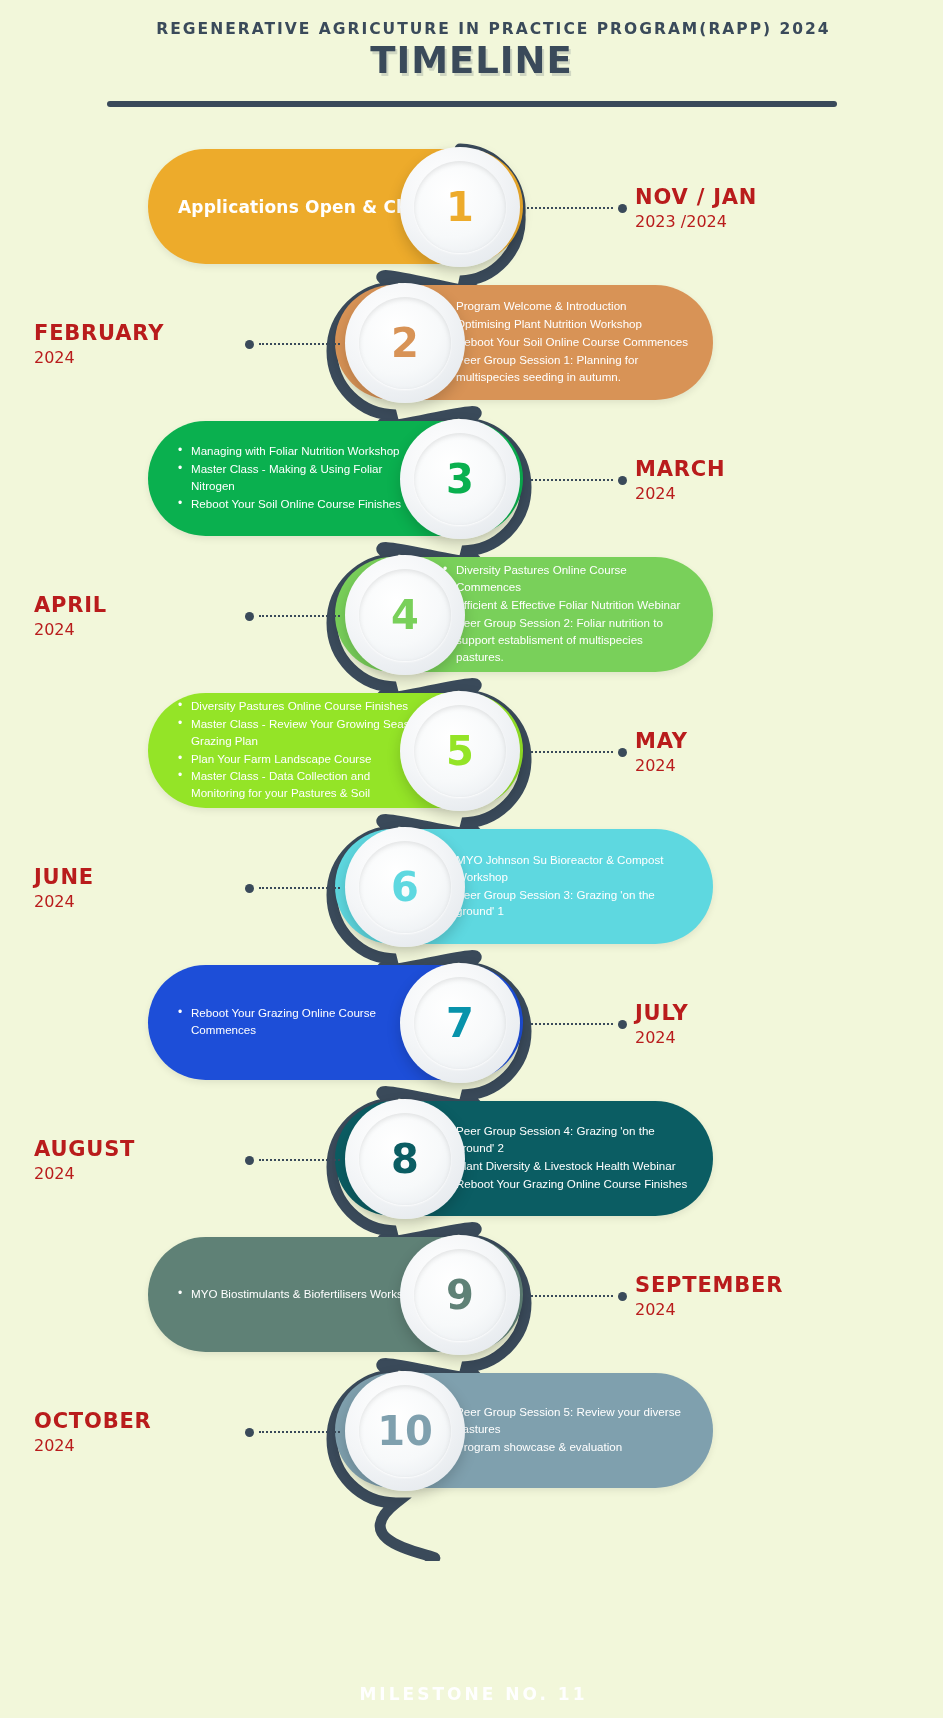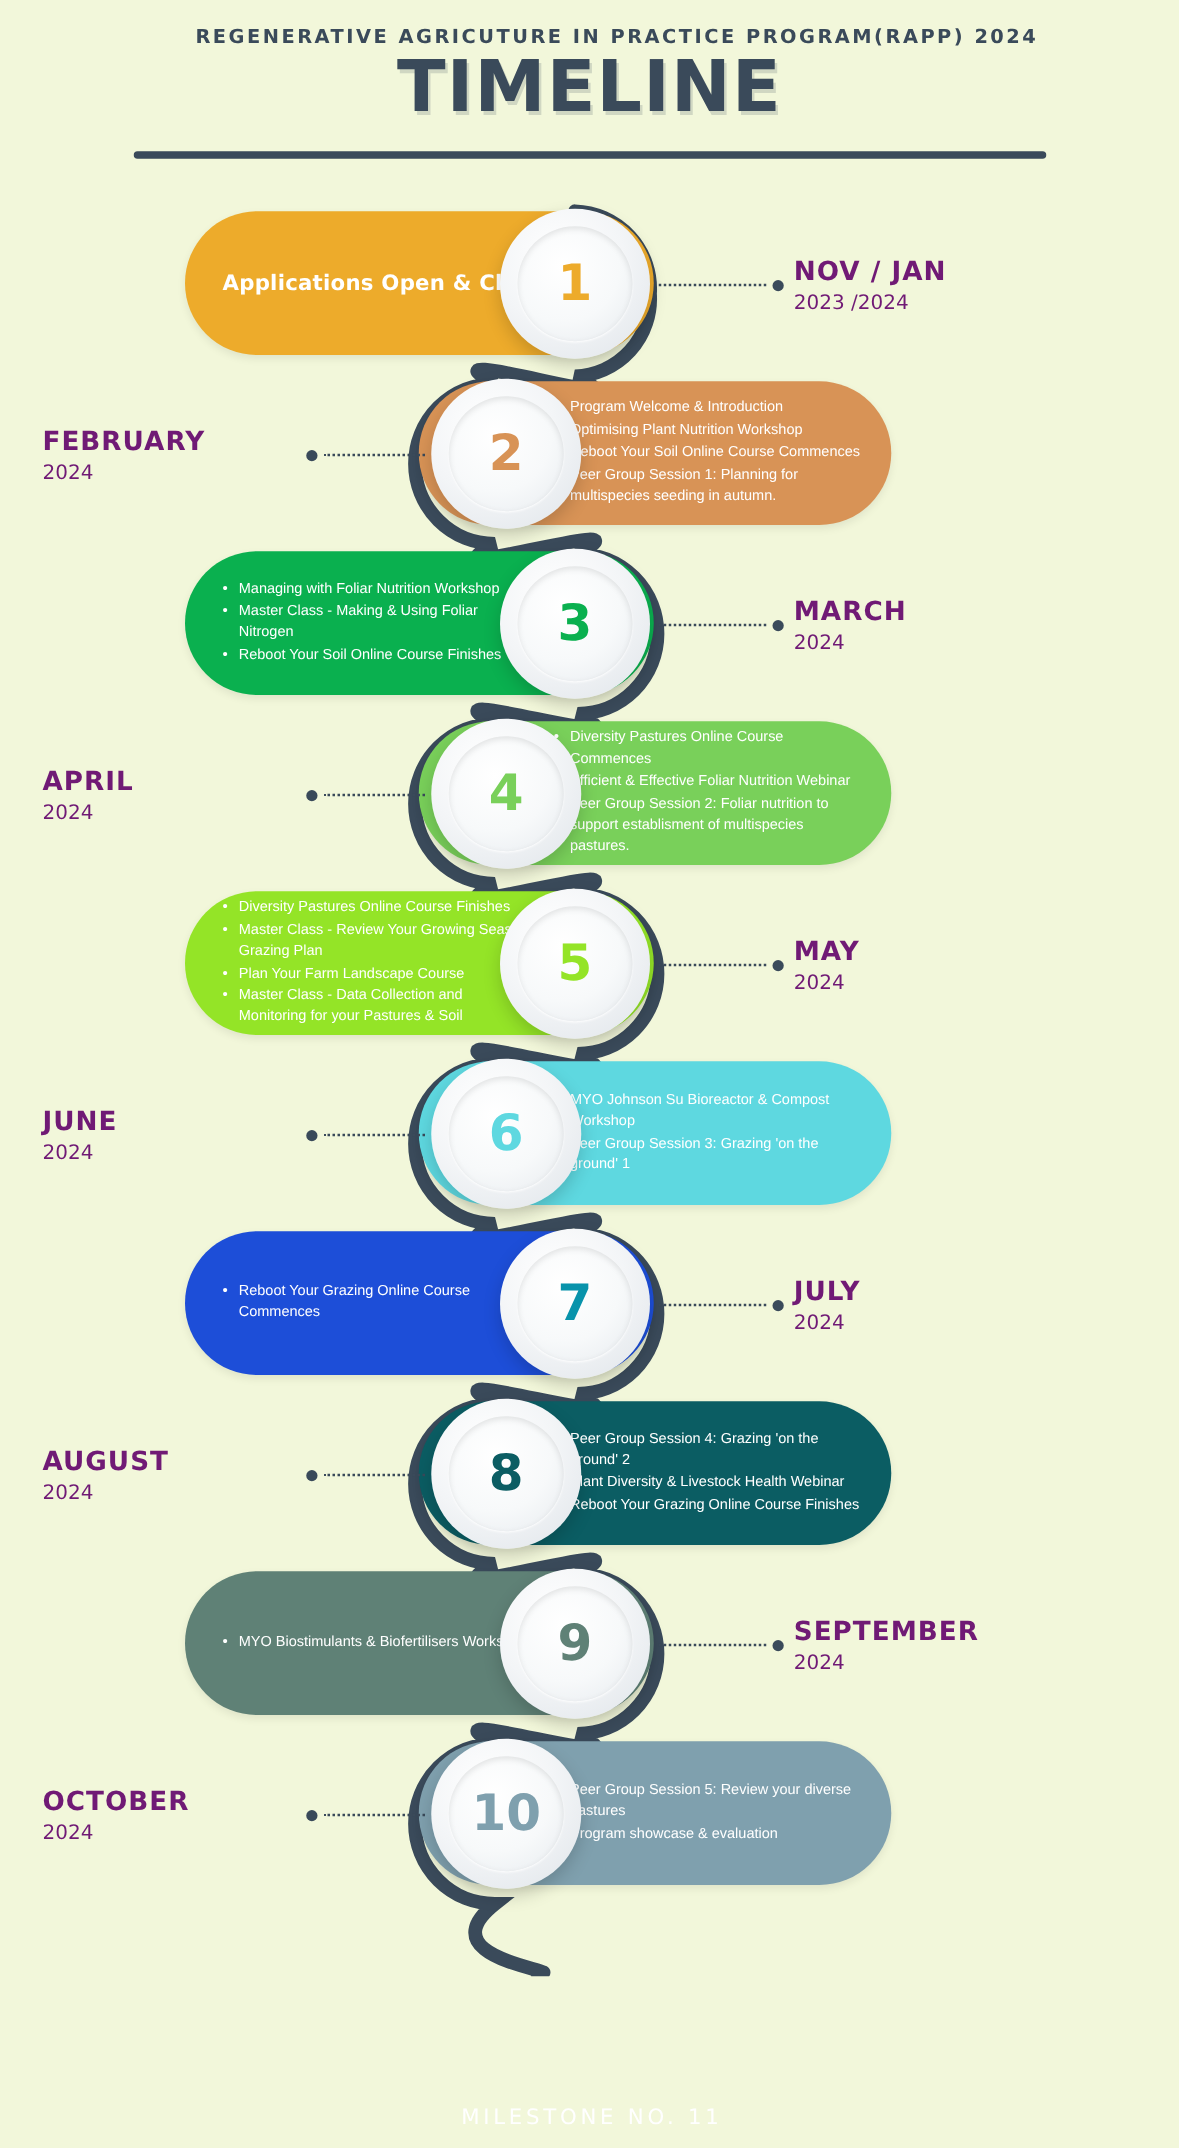--- a/index.html
+++ b/index.html
@@ -12,21 +12,21 @@
 
   
   .header { padding-top: 20px; text-align: center; }
   .kicker {
     font-family: "DejaVu Sans", sans-serif;
     font-weight: 700; font-size: 15.5px; letter-spacing: 2.0px;
     color: #3a4a5a; text-transform: uppercase; padding-left: 44px;
   }
   .big-title {
     font-family: "DejaVu Sans", sans-serif;
-    font-weight: 700; font-size: 57px; letter-spacing: 1px;
+    font-weight: 700; font-size: 37px; letter-spacing: 1px;
     color: #3a4a5a; text-transform: uppercase;
     margin-top: 4px; line-height: 1.0;
     text-shadow: 2px 3px 0 rgba(58,74,90,0.18);
   }
   .rule {
     width: 730px; height: 6px; background: #3a4a5a;
     margin: 22px auto 0; border-radius: 3px;
   }
 
   
@@ -85,21 +85,21 @@
   .bullets li::before {
     content: "•"; position: absolute; left: 0; top: -1px; font-size: 12px;
   }
   .row.left  .bullets { width: 248px; }
   .row.right .bullets { width: 248px; }
 
   
   .date {
     position: absolute; top: 44px;
     font-family: "DejaVu Sans", sans-serif;
-    color: #701a75;
+    color: #b91c1c;
   }
   .date .month { font-size: 21px; font-weight: 700; letter-spacing: 0.8px; }
   .date .year  { font-size: 16px; margin-top: 3px; }
   .row.left  .date { left: 635px; text-align: left; }
   .row.right .date { right: 729px; text-align: left; width: 180px; }
 
   
   .dots {
     position: absolute; top: 62px; height: 10px;
     display: flex; align-items: center; gap: 5px;
@@ -109,21 +109,21 @@
   }
   .dots .knob { width: 9px; height: 9px; border-radius: 50%; background: #3a4a5a; }
   .row.left  .dots { left: 527px; width: 100px; }
   .row.right .dots { left: 245px; width: 95px; flex-direction: row-reverse; }
 
   
   .footer {
     position: absolute; bottom: 14px; left: 4px; right: 0;
     text-align: center;
     font-family: "DejaVu Sans", sans-serif;
-    font-weight: 400; font-size: 17px; letter-spacing: 3px;
+    font-weight: 700; font-size: 17px; letter-spacing: 3px;
     color: #ffffff; text-transform: uppercase;
   }
 </style>
 </head>
 <body>
 
 <div class="header">
   <div class="kicker">Regenerative Agricuture in Practice Program(RAPP) 2024</div>
   <div class="big-title">Timeline</div>
   <div class="rule"></div>

